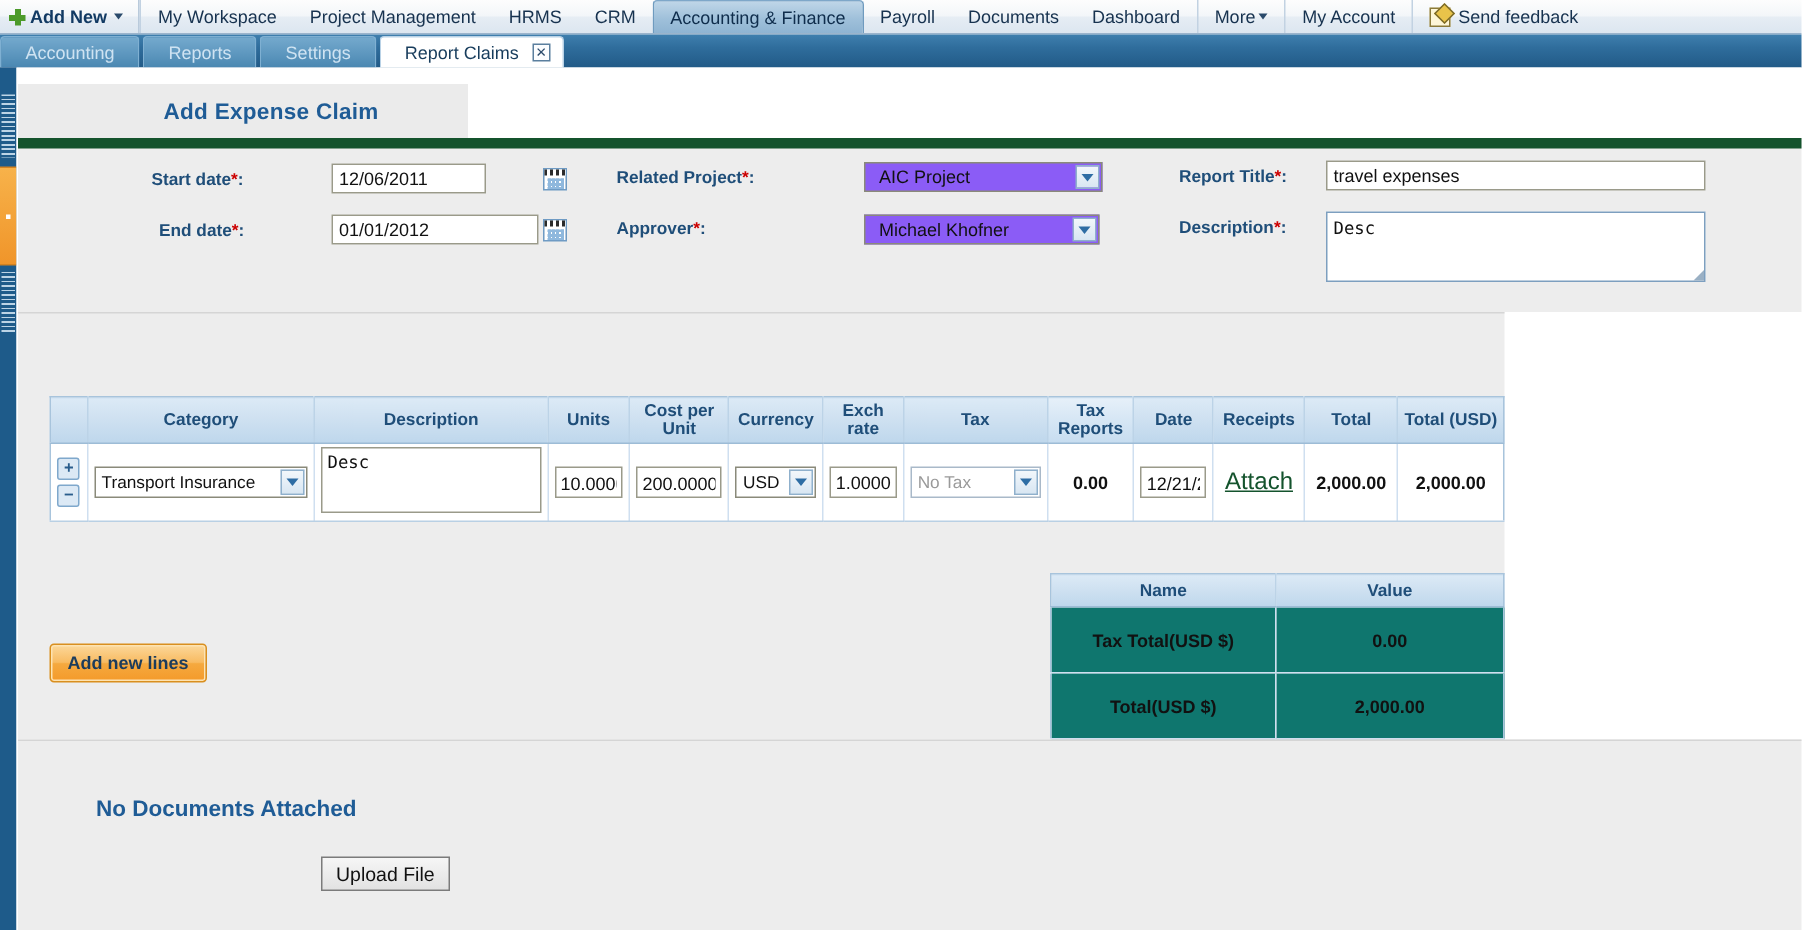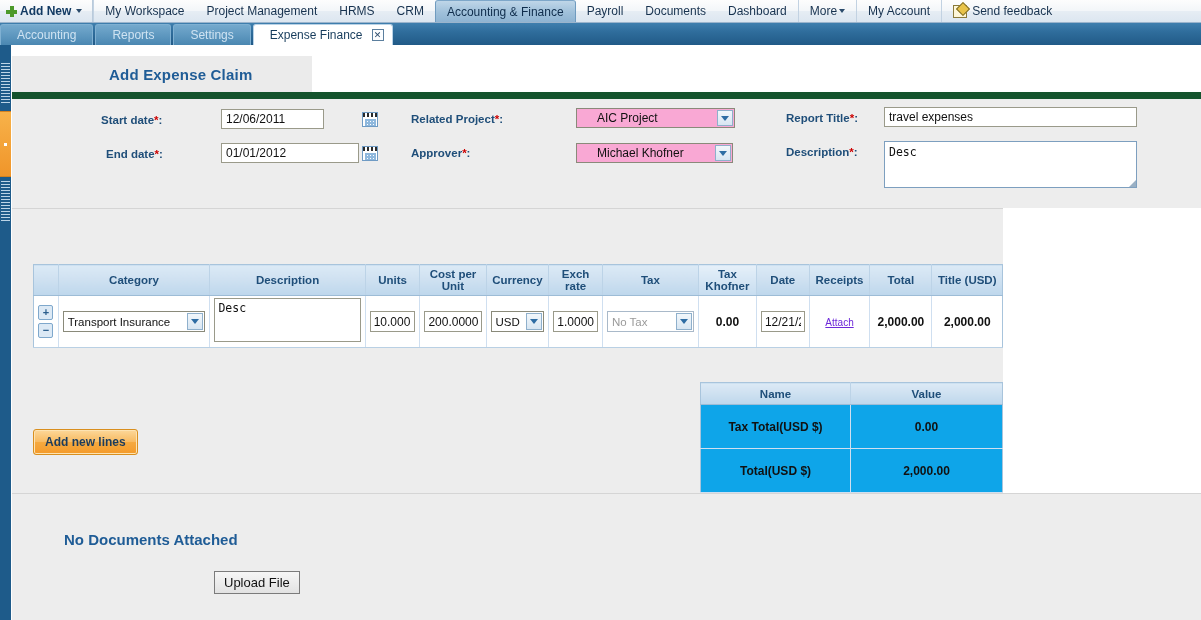--- a/index.html
+++ b/index.html
@@ -142,23 +142,23 @@
   textarea.txt {
     resize: none; border: 1px solid #7d9fbf; overflow: hidden;
     font-family: "DejaVu Sans Mono", monospace; font-size: 11.5px;
     padding: 3px 4px;
   }
   .grip-tri {
     position: absolute; width: 0; height: 0; pointer-events: none;
     border-left: 7px solid transparent; border-bottom: 7px solid #9ab0c4;
   }
   .sel {
-    position: absolute; background: #f9a8d4; border: 1px solid #8a8a7a;
+    position: absolute; background: #8b5cf6; border: 1px solid #8a8a7a;
     height: 20px; font-size: 12px; color: #111;
-    display: flex; align-items: center; padding-left: 20px;
+    display: flex; align-items: center; padding-left: 9px;
   }
   .sel .arrowbox {
     position: absolute; right: 1px; top: 1px; width: 16px; height: 16px;
     background: linear-gradient(to bottom, #f2f7fb 0%, #d8e6f2 100%);
     border: 1px solid #8fb0cc; display: flex; align-items: center; justify-content: center;
   }
   .dn { width:0;height:0;border-left:4px solid transparent;border-right:4px solid transparent;
         border-top:5px solid #2e6da4; }
   .cal-icon {
     position: absolute; width: 16px; height: 15px;
@@ -221,21 +221,21 @@
     font-family: "Liberation Sans", sans-serif; font-size: 12px;
     text-align: right; padding: 1px 3px; color: #111;
   }
   .inl-txt.l { text-align: left; }
   .inl-area {
     width: 100%; height: 44px; border: 1px solid #9a9a8a; background: #fff;
     font-family: "DejaVu Sans Mono", monospace; font-size: 11.5px;
     padding: 2px 3px; resize: none; overflow: hidden; color: #111;
   }
   .cellnum { text-align: center; font-weight: bold; font-size: 12px; color: #111; }
-  .attach-link { color: #6d28d9; text-decoration: underline; font-size: 10px; cursor: pointer; }
+  .attach-link { color: #14532d; text-decoration: underline; font-size: 16px; cursor: pointer; }
   .cellcenter { text-align: center; }
 
   .orange-btn {
     background: linear-gradient(to bottom, #fcd89a 0%, #f8bb62 48%, #f5a93f 52%, #f49a2a 100%);
     border: 1px solid #d98f1f; border-radius: 3px;
     color: #1c3c5c; font-weight: bold; font-size: 12px;
     padding: 5px 11px; cursor: pointer;
     box-shadow: inset 0 0 0 1px #fde3b2;
     margin-top: 47px;
   }
@@ -248,21 +248,21 @@
   }
   table.totals th {
     background: linear-gradient(to bottom, #dceaf6 0%, #cfe1f1 45%, #bed7ec 100%);
     color: #1f4e79; font-weight: bold; font-size: 11.5px;
     border-right: 1px solid #bcd3e7; border-bottom: 1px solid #9dbcd6;
     height: 22px;
   }
   table.totals td {
     border-right: 1px solid #cfdff0; border-bottom: 1px solid #cfdff0;
     height: 44px; text-align: center; font-weight: bold; font-size: 12px;
-    color: #111; background: #0ea5e9;
+    color: #111; background: #0f766e;
   }
   table.totals th:last-child, table.totals td:last-child { border-right: none; }
 
   
   .docs {
     position: absolute; left: 1px; top: 448px; width: 1189px; height: 134px;
     background: #ededed; border-top: 1px solid #d5d5d5;
   }
   .docs h2 {
     position: absolute; left: 52px; top: 37px; margin: 0;
@@ -327,21 +327,21 @@
   <div class="subtab">
       <span>Accounting</span>
     </div>
   <div class="subtab">
       <span>Reports</span>
     </div>
   <div class="subtab">
       <span>Settings</span>
     </div>
   <div class="subtab active">
-    <span>Expense Finance</span>
+    <span>Report Claims</span>
     <span class="closebox">✕</span>
   </div>
 </div>
 
 <div class="leftrail">
   <div class="rail-grip g1"></div>
   <div class="rail-orange"></div>
   <div class="rail-grip g2"></div>
 </div>
 
@@ -421,25 +421,25 @@
       <thead>
         <tr>
           <th></th>
           <th>Category</th>
           <th>Description</th>
           <th>Units</th>
           <th>Cost per Unit</th>
           <th>Currency</th>
           <th>Exch rate</th>
           <th>Tax</th>
-          <th class="hl">Tax Khofner</th>
+          <th class="hl">Tax Reports</th>
           <th>Date</th>
           <th>Receipts</th>
           <th>Total</th>
-          <th>Title (USD)</th>
+          <th>Total (USD)</th>
         </tr>
       </thead>
       <tbody>
         <tr>
           <td>
             <div class="rowctl">
               <div class="ctlbtn">+</div>
               <div class="ctlbtn">−</div>
             </div>
           </td>

